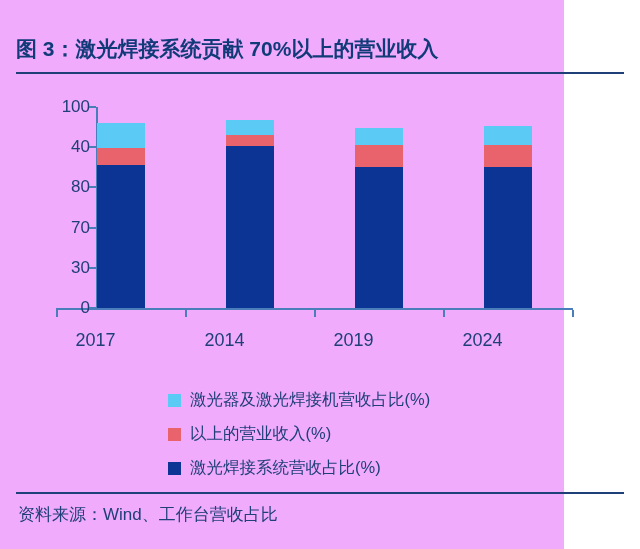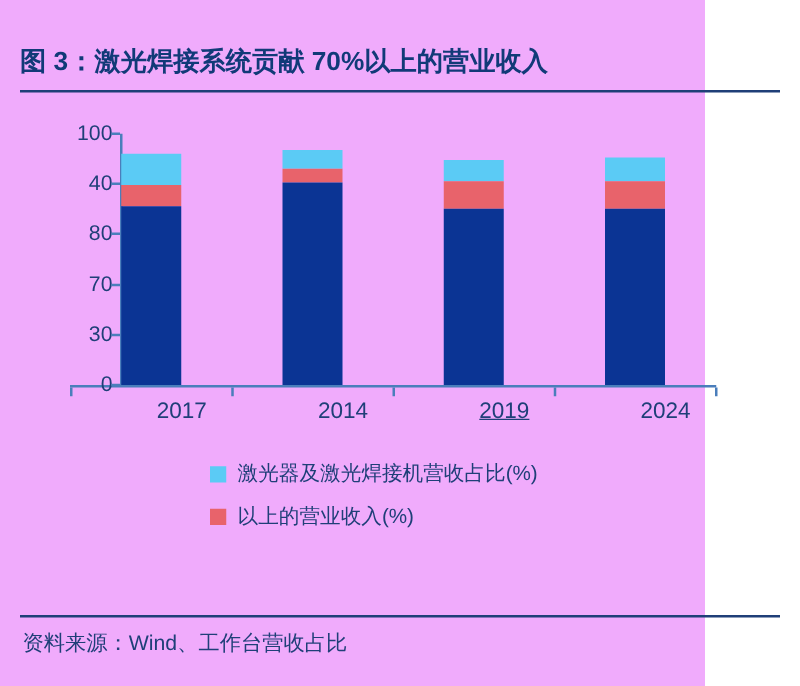--- a/index.html
+++ b/index.html
@@ -96,42 +96,42 @@
   }
   .xtick-mark {
     position: absolute;
     top: 220px;
     width: 2px;
     height: 7px;
     background: #4A7EBB;
   }
   .xtick-label {
     position: absolute;
-    top: 228px;
+    top: 240px;
     width: 90px;
-    text-align: right;
+    text-align: left;
     font-size: 18px;
     color: #1F3F78;
   }
 
   .bar {
     position: absolute;
     bottom: 22px; 
     width: 48px;
   }
   .seg {
     width: 100%;
     display: block;
   }
 
   
   .legend {
     position: absolute;
     left: 168px;
-    top: 362px;
+    top: 383px;
     width: 420px;
   }
   .legend-item {
     display: flex;
     align-items: center;
     height: 34px;
   }
   .legend-swatch {
     width: 13px;
     height: 13px;
@@ -202,21 +202,21 @@
         <div class="ytick-mark" style="top: 16px;"></div>
       </div>
     <div id="xtick-layer">
         <div class="xtick-mark" style="left: 56px;"></div>
         <div class="xtick-mark" style="left: 185px;"></div>
         <div class="xtick-mark" style="left: 314px;"></div>
         <div class="xtick-mark" style="left: 443px;"></div>
         <div class="xtick-mark" style="left: 572px;"></div>
         <div class="xtick-label" style="left: 75.5px;">2017</div>
         <div class="xtick-label" style="left: 204.5px;">2014</div>
-        <div class="xtick-label" style="left: 333.5px; text-decoration: underline;">2019</div>
+        <div class="xtick-label" style="left: 333.5px;">2019</div>
         <div class="xtick-label" style="left: 462.5px;">2024</div>
       </div>
     <div id="bars-layer">
         <div class="bar" style="left: 96.5px;">
           <div class="seg" style="height: 25.125px; background: rgb(91, 203, 245);"></div>
           <div class="seg" style="height: 17.085px; background: rgb(232, 99, 107);"></div>
           <div class="seg" style="height: 142.71px; background: rgb(11, 52, 148);"></div>
         </div>
         <div class="bar" style="left: 225.5px;">
           <div class="seg" style="height: 15.075px; background: rgb(91, 203, 245);"></div>
@@ -238,18 +238,22 @@
 
   <div class="legend" id="legend-layer">
       <div class="legend-item">
         <span class="legend-swatch" style="background: rgb(91, 203, 245);"></span>
         <span class="legend-label">激光器及激光焊接机营收占比(%)</span>
       </div>
       <div class="legend-item">
         <span class="legend-swatch" style="background: rgb(232, 99, 107);"></span>
         <span class="legend-label">以上的营业收入(%)</span>
       </div>
+      <div class="legend-item">
+        <span class="legend-swatch" style="background: rgb(11, 52, 148);"></span>
+        <span class="legend-label">激光焊接系统营收占比(%)</span>
+      </div>
     </div>
 
   <div class="footer-rule"></div>
   <div class="footer-text">资料来源：Wind、工作台营收占比</div>
 
 </div>
 
 </body></html>

